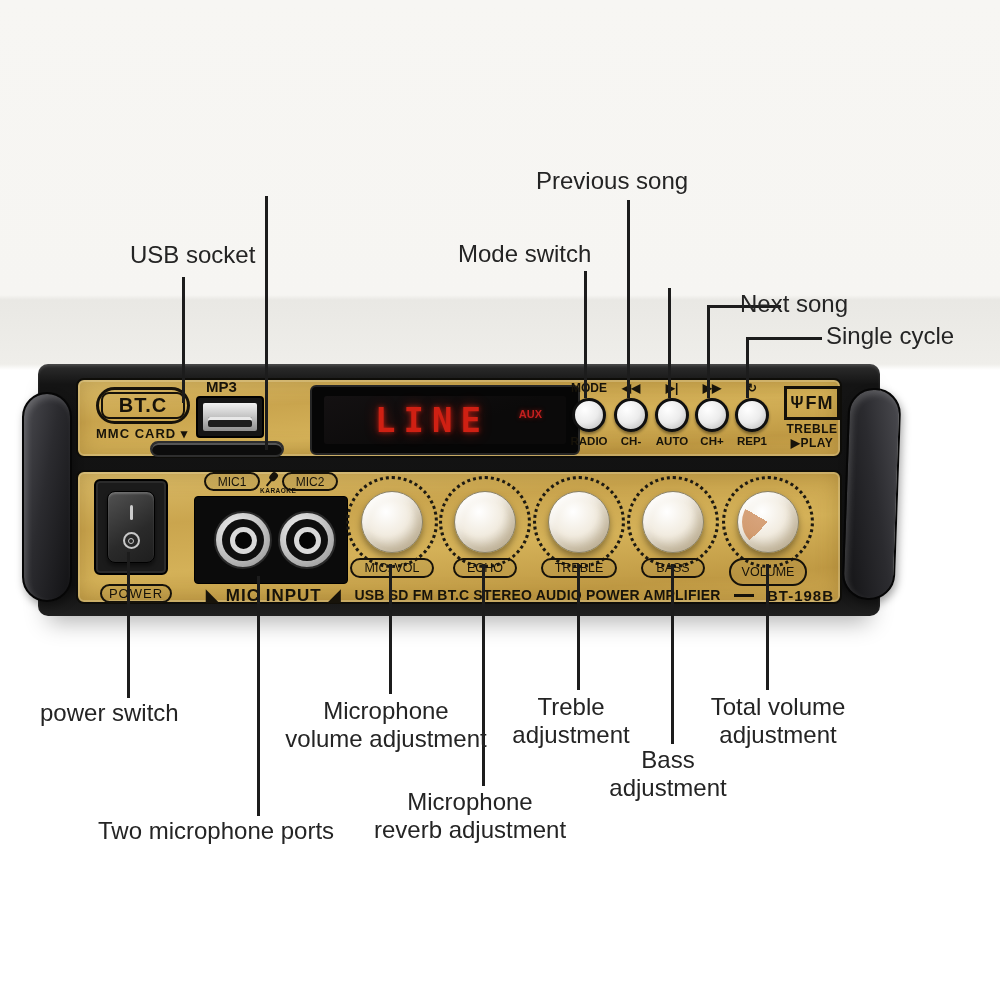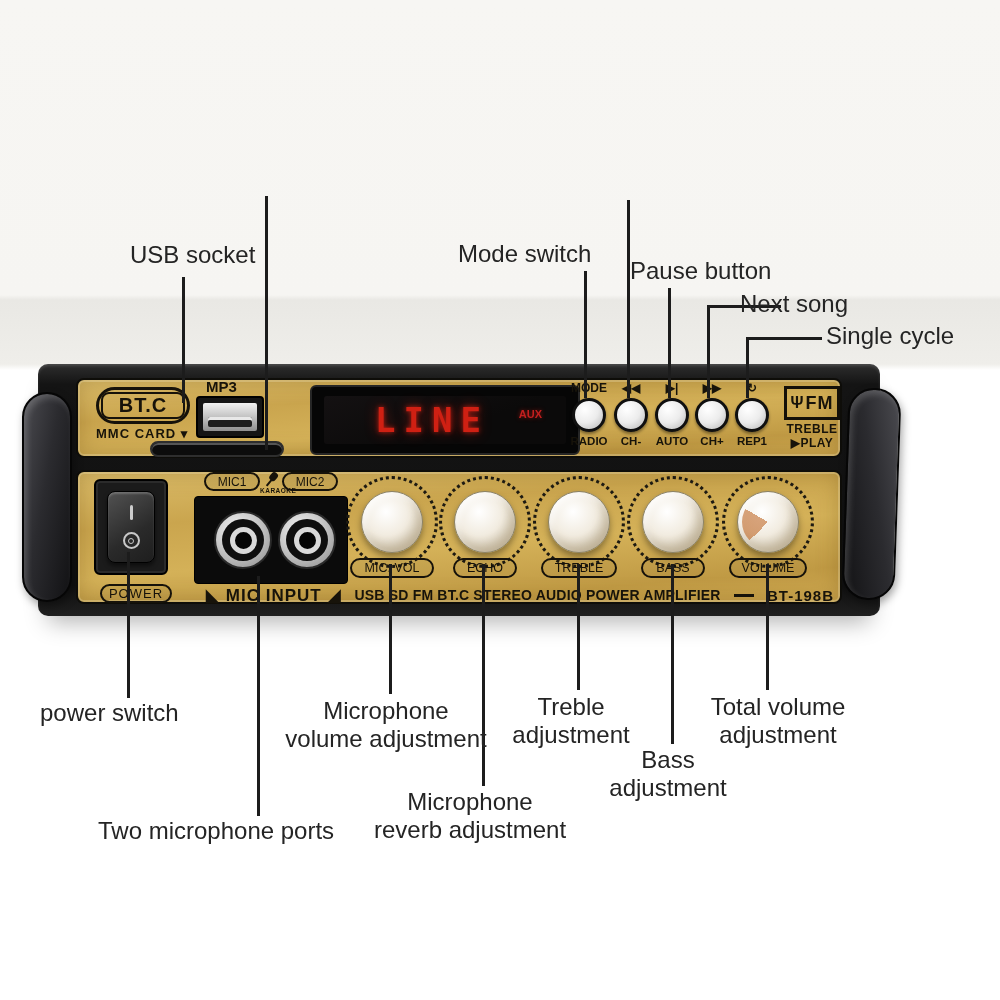--- a/index.html
+++ b/index.html
@@ -130,22 +130,22 @@
   .mic-head { position:absolute; left:5px; top:0; width:7px; height:9px; background:#17130a; border-radius:3px; }
   .mic-stem { position:absolute; left:7.5px; top:8px; width:2.5px; height:8px; background:#17130a; }
   .karaoke-text { font-size:6.5px; font-weight:bold; color:#17130a; letter-spacing:.5px; }
 </style>
 </head>
 <body>
 
 <div class="stage">
 
   <div class="callout" style="left:108px; top:241px;margin-left:22px;">USB socket</div>
+  <div class="callout" style="left:536px; top:167px;">Previous song</div>
   <div class="callout" style="left:458px; top:240px;">Mode switch</div>
-  <div class="callout" style="left:630px; top:257px;">Pause button</div>
   <div class="callout" style="left:740px; top:290px;">Next song</div>
   <div class="callout" style="left:826px; top:322px;">Single cycle</div>
 
   <div class="callout" style="left:40px; top:699px;">power switch</div>
   <div class="callout cl-center" style="left:386px; top:697px;">Microphone
 volume adjustment</div>
   <div class="callout cl-center" style="left:571px; top:693px;">Treble
 adjustment</div>
   <div class="callout cl-center" style="left:778px; top:693px;">Total volume
 adjustment</div>
@@ -279,21 +279,21 @@
     <div class="oval-label" style="left:463px; top:86px; width:76px; height:20px; font-size:12.5px;">TREBLE</div>
 
     <div class="dot-ring" style="left:549px; top:4px;"></div>
     <div class="knob" style="left:564px; top:19px;"></div>
     <div class="oval-label" style="left:563px; top:86px; width:64px; height:20px; font-size:12.5px;">BASS</div>
 
     <div class="dot-ring" style="left:644px; top:4px;"></div>
     <div class="knob" style="left:659px; top:19px;">
       <div class="copper-arc"></div>
     </div>
-    <div class="oval-label" style="left:651px; top:86px; width:78px; height:20px; font-size:12.5px;">VOLUME</div>
+    <div class="oval-label" style="left:651px; top:86px; width:78px; height:28px; font-size:12.5px;">VOLUME</div>
 
     <div class="bottom-row">
       <span class="mic-input-text stamp">◣ MIC INPUT ◢</span>
       <span class="strip-text stamp">USB SD FM BT.C STEREO AUDIO POWER AMPLIFIER</span>
       <span class="model-dash"></span>
       <span class="model-text stamp">BT-198B</span>
     </div>
   </div>
 
 </div>

